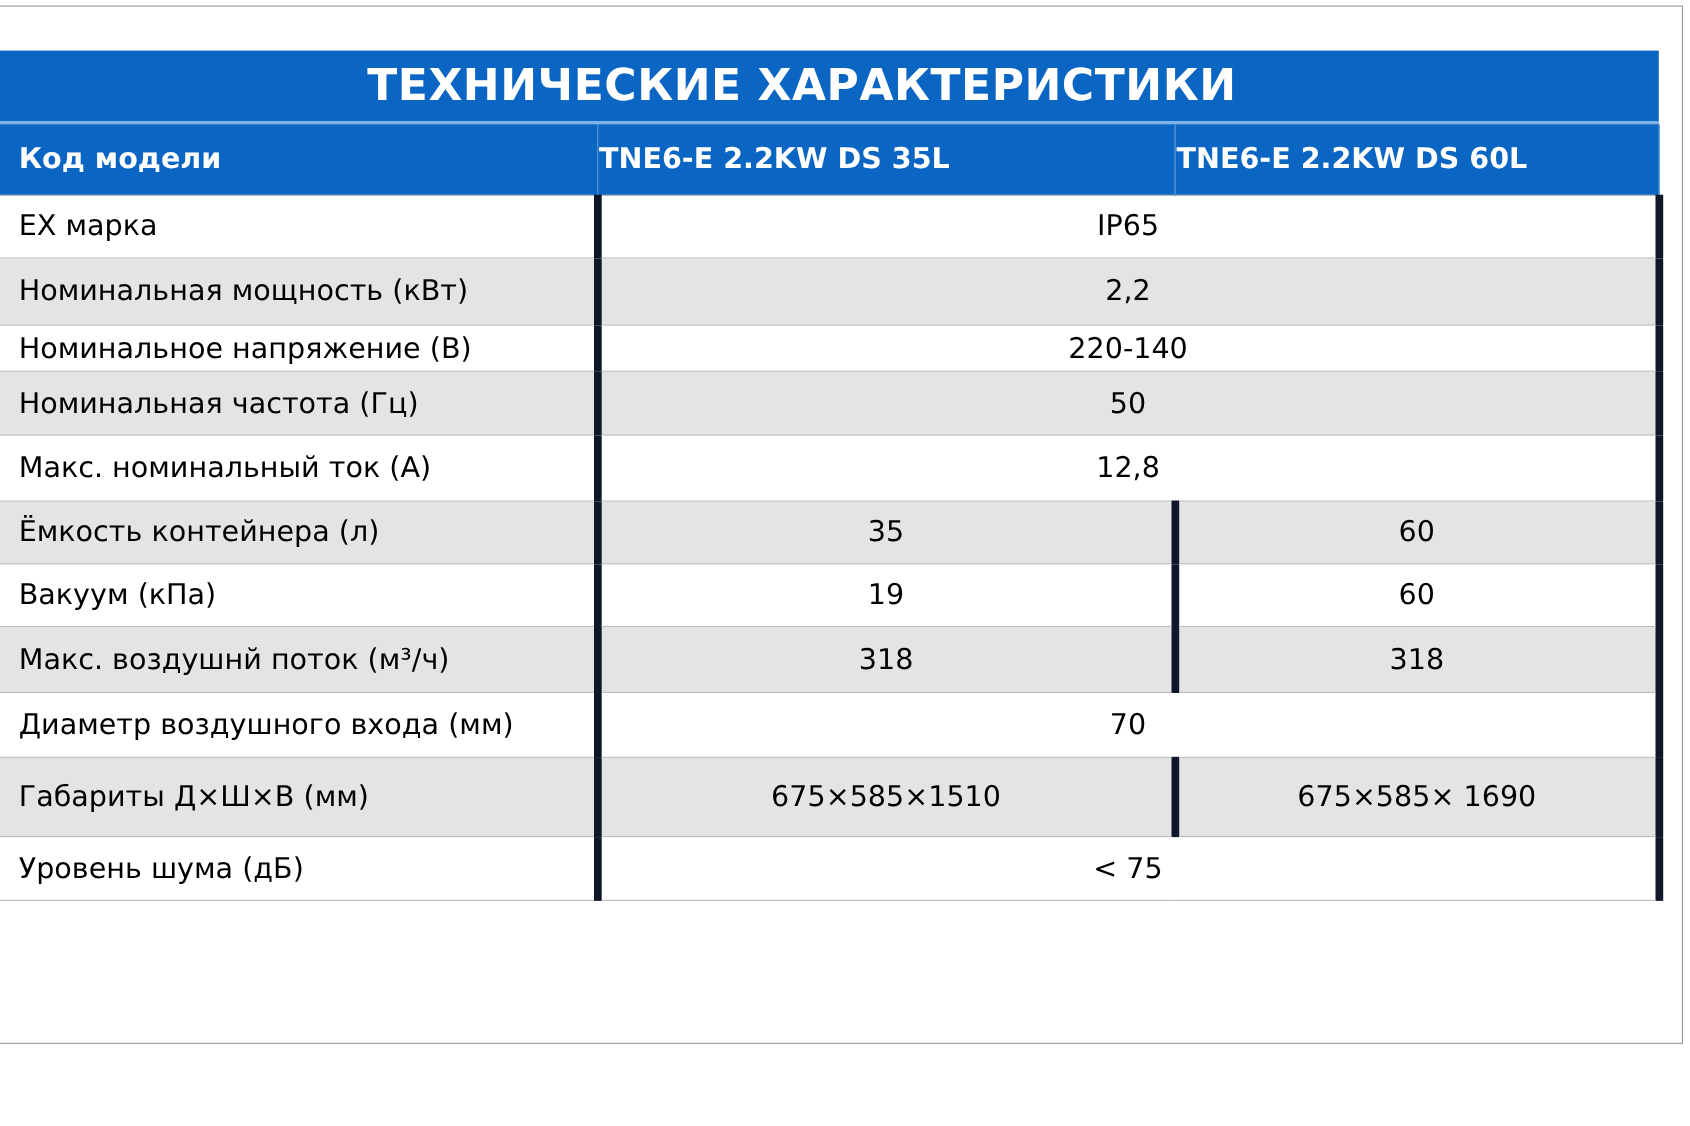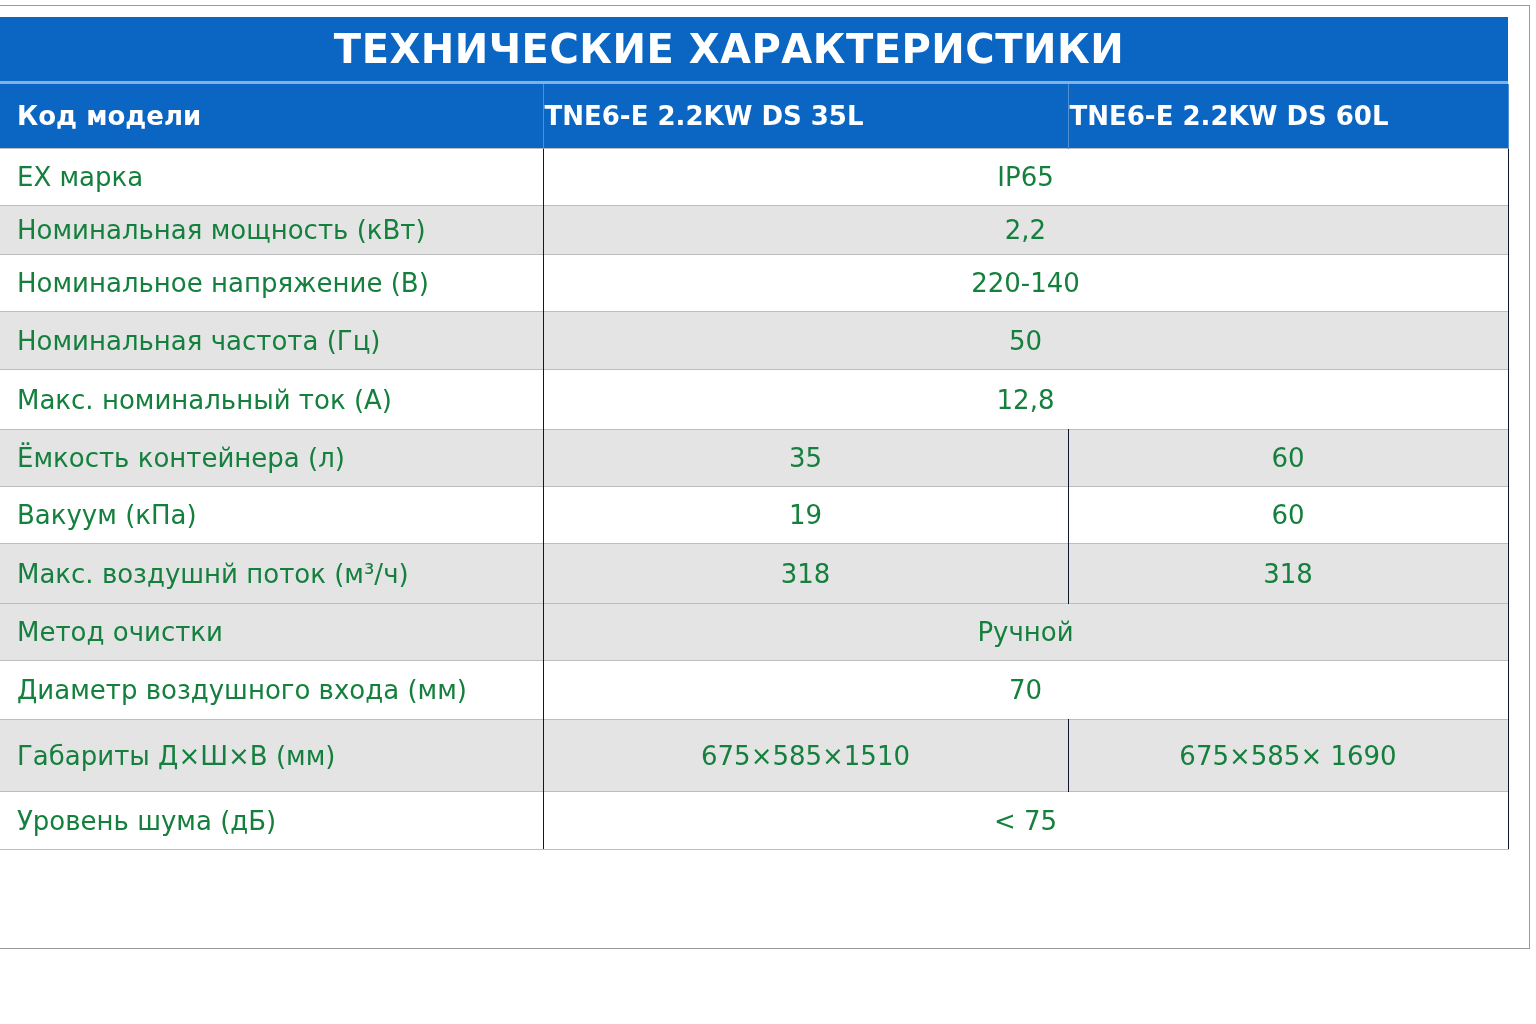--- a/index.html
+++ b/index.html
@@ -1,31 +1,31 @@
 <!DOCTYPE html>
 <html><head>
 <meta charset="utf-8">
 <style>
   html, body { margin: 0; padding: 0; background: #ffffff; }
   body { width: 1536px; height: 1024px; position: relative; overflow: hidden;
          font-family: "DejaVu Sans", sans-serif; color: #1a1a1a; }
   .frame { position: absolute; left: -2px; top: 5px; width: 1530px; height: 942px;
            border: 1px solid #9a9a9a; background: #ffffff; }
-  .sheet { position: absolute; left: 0; top: 17px; width: 1508px; }
+  .sheet { position: absolute; left: 0; top: 46px; width: 1508px; }
   .title-bar { height: 64px; background: #0a66c2; color: #fff; display: flex; align-items: center;
                justify-content: center; font-family: "DejaVu Sans", sans-serif; font-weight: bold;
                font-size: 40px; letter-spacing: 0.5px; border-bottom: 3px solid #7fb2e5; }
   .title-bar span { margin-left: -50px; }
   table { border-collapse: collapse; width: 1508px; table-layout: fixed; }
   col.c0 { width: 543px; } col.c1 { width: 525px; } col.c2 { width: 440px; }
   thead td { background: #0a66c2; color: #fff; font-weight: bold; font-size: 26px; height: 62px;
              border-right: 1px solid #4f8fd2; }
   thead td.label { padding-left: 17px; text-align: left; margin-left: 16px; }
   thead td.model { text-align: left; }
-  tbody td { font-size: 26px; color: #15803d; border-top: 1px solid #bdbdbd; border-right: 1px solid #0f172a; }
+  tbody td { font-size: 26px; color: #000000; border-top: 1px solid #bdbdbd; border-right: 7px solid #0f172a; }
   tbody td.label { padding-left: 17px; text-align: left; }
   tbody td.val { text-align: center; margin-top: 41px; }
   tbody tr.odd td { background: #ffffff; }
   tbody tr.even td { background: #e4e4e5; }
   tbody tr:last-child td { border-bottom: 1px solid #bdbdbd; }
 </style>
 </head>
 <body>
 
 <div class="frame"></div>
@@ -44,25 +44,25 @@
         <td class="label">Код модели</td>
         <td class="model">TNE6-E 2.2KW DS 35L</td>
         <td class="model">TNE6-E 2.2KW DS 60L</td>
       </tr>
     </thead>
     <tbody>
       <tr class="odd" style="height:57px">
         <td class="label">EX марка</td>
         <td class="val" colspan="2">IP65</td>
       </tr>
-      <tr class="even" style="height:49px">
+      <tr class="even" style="height:61px">
         <td class="label">Номинальная мощность (кВт)</td>
         <td class="val" colspan="2">2,2</td>
       </tr>
-      <tr class="odd" style="height:57px">
+      <tr class="odd" style="height:42px">
         <td class="label">Номинальное напряжение (В)</td>
         <td class="val" colspan="2">220-140</td>
       </tr>
       <tr class="even" style="height:58px">
         <td class="label">Номинальная частота (Гц)</td>
         <td class="val" colspan="2">50</td>
       </tr>
       <tr class="odd" style="height:60px">
         <td class="label">Макс. номинальный ток (А)</td>
         <td class="val" colspan="2">12,8</td>
@@ -75,24 +75,20 @@
       <tr class="odd" style="height:57px">
         <td class="label">Вакуум (кПа)</td>
         <td class="val">19</td>
         <td class="val">60</td>
       </tr>
       <tr class="even" style="height:60px">
         <td class="label">Макс. воздушнй поток (м³/ч)</td>
         <td class="val">318</td>
         <td class="val">318</td>
       </tr>
-      <tr class="even" style="height:57px">
-        <td class="label">Метод очистки</td>
-        <td class="val" colspan="2">Ручной</td>
-      </tr>
       <tr class="odd" style="height:59px">
         <td class="label">Диаметр воздушного входа (мм)</td>
         <td class="val" colspan="2">70</td>
       </tr>
       <tr class="even" style="height:72px">
         <td class="label">Габариты Д×Ш×В (мм)</td>
         <td class="val">675×585×1510</td>
         <td class="val">675×585× 1690</td>
       </tr>
       <tr class="odd" style="height:58px">

